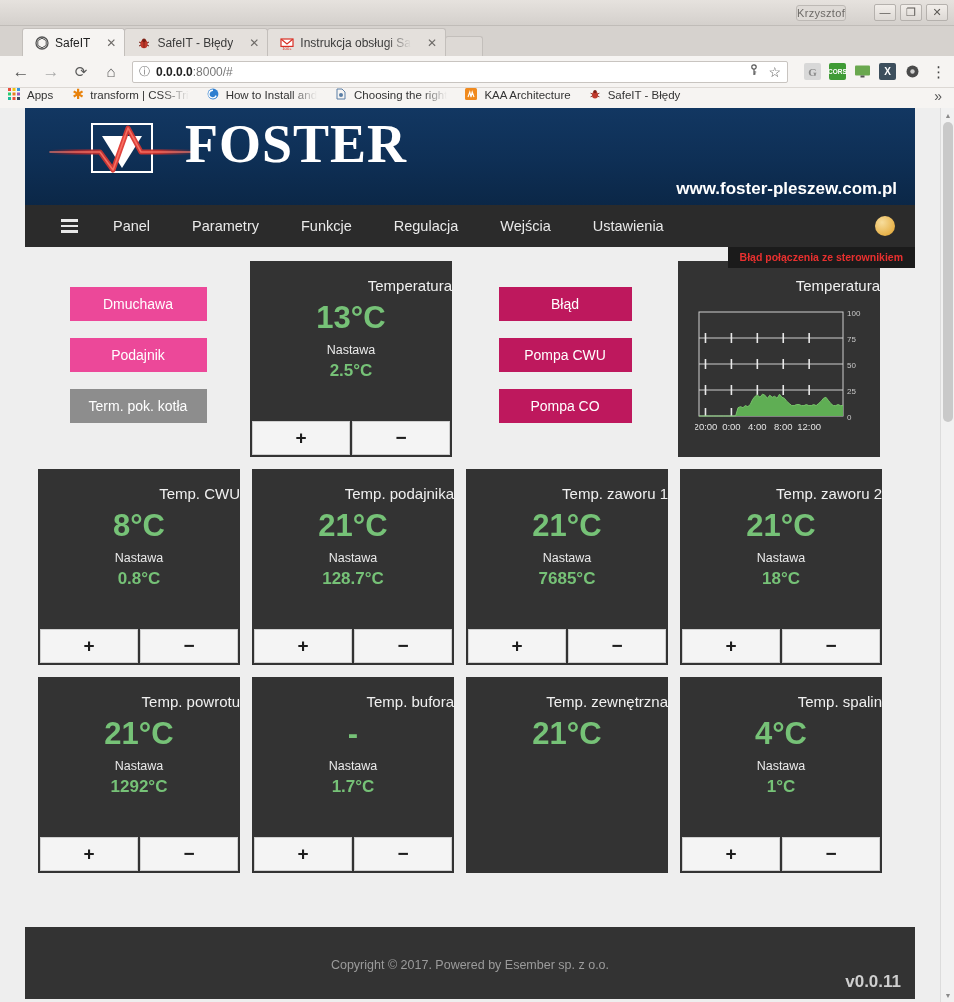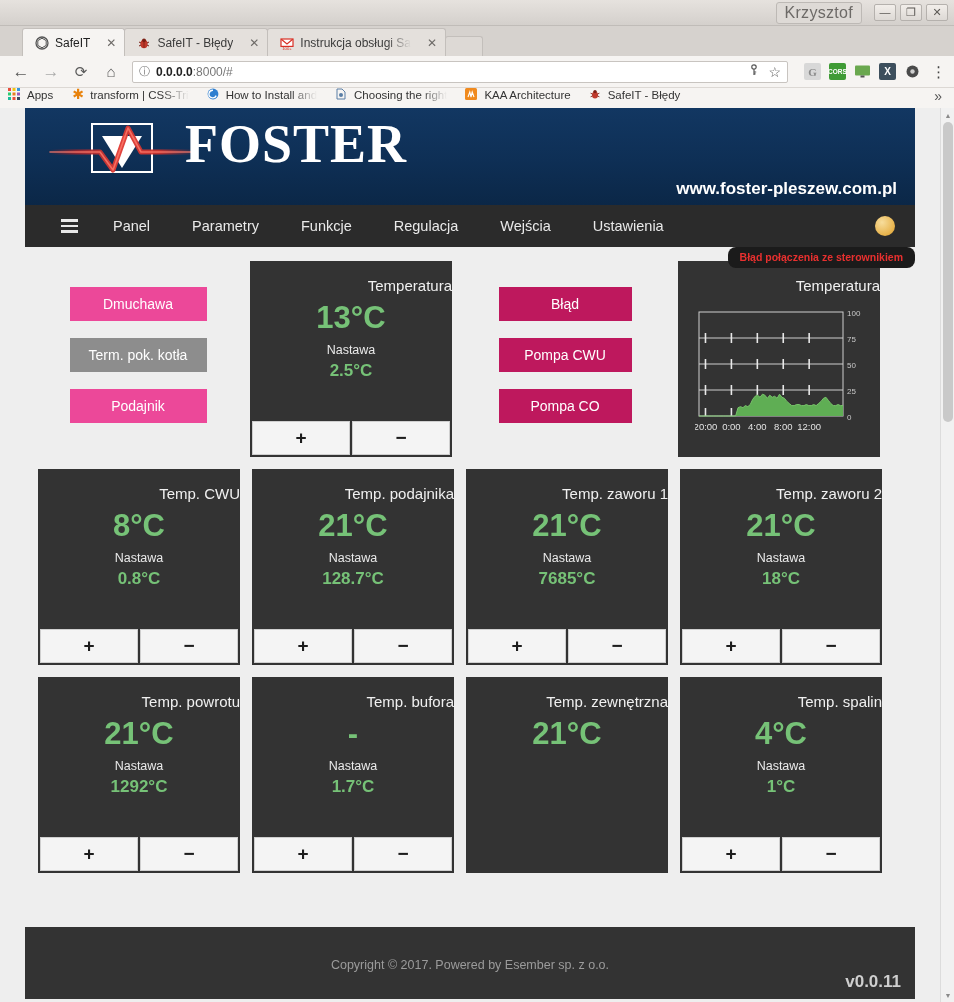--- a/index.html
+++ b/index.html
@@ -12,23 +12,23 @@
 
   
   .window { width: 954px; height: 1002px; position: relative; background: #d8d4d0; }
 
   .titlebar {
     height: 26px; background: linear-gradient(#e6e2de,#d4d0cc);
     display: flex; align-items: center; justify-content: flex-end;
     padding-right: 6px; border-bottom: 1px solid #c0bcb8;
   }
   .user-chip {
-    font-size: 16px; color: #6d6a67; padding: 1px 8px;
+    font-size: 11px; color: #6d6a67; padding: 1px 0;
     border: 1px solid #bdb9b5; border-radius: 3px; background: #dedad6;
-    margin-right: 8px; letter-spacing: .3px;
+    margin-right: 24px; letter-spacing: .3px;
   }
   .wbtn {
     width: 22px; height: 17px; margin-left: 4px;
     border: 1px solid #b5b1ad; border-radius: 2px;
     background: linear-gradient(#f2eeea,#ddd9d5);
     display: flex; align-items: center; justify-content: center;
     font-size: 11px; color: #5c5955; line-height: 1;
   }
 
   
@@ -114,21 +114,21 @@
   .hamburger { display: flex; flex-direction: column; gap: 3px; padding: 6px 14px 6px 22px; }
   .hamburger span { display: block; width: 17px; height: 2.5px; background: #e8e8e8; }
   .navlink { color: #e9e9e9; font-size: 14.5px; padding: 0 21px; text-decoration: none; }
   .status-dot {
     position: absolute; right: 20px; top: 11px; width: 20px; height: 20px;
     border-radius: 50%; background: radial-gradient(circle at 35% 32%, #f7dd9c, #e7b24a 70%, #c9912c);
   }
   .err-toast {
     position: absolute; right: 0; top: 42px; background: #1b1b1b;
     color: #e8302f; font-size: 10.5px; font-weight: bold;
-    padding: 4px 12px 5px 12px; white-space: nowrap; border-radius: 8px;
+    padding: 4px 12px 5px 12px; white-space: nowrap;
   }
 
   
   .board { margin: 0 25px; padding: 8px 7px 0 7px; }
   .row { display: flex; align-items: flex-start; }
   .col { padding: 6px; }
 
   .pillbtn {
     display: block; width: 137px; margin: 0 auto 17px auto;
     padding: 9px 0; text-align: center; font-size: 14px;
@@ -356,22 +356,22 @@
           <div class="err-toast">Błąd połączenia ze sterownikiem</div>
         </div>
       </div>
 
       <div class="board">
 
         <div class="row">
 
           <div class="col" style="width:212px;padding-top:32px">
             <button class="pillbtn pill-green">Dmuchawa</button>
+            <button class="pillbtn pill-green">Podajnik</button>
             <button class="pillbtn pill-grey">Term. pok. kotła</button>
-            <button class="pillbtn pill-green">Podajnik</button>
           </div>
 
           <div class="col" style="width:214px">
             <div class="tile" style="height:196px">
               <div class="tile-title">Temperatura</div>
               <div class="tile-value">13°C</div>
               <div class="tile-setlabel">Nastawa</div>
               <div class="tile-setvalue">2.5°C</div>
               <div class="tile-spacer"></div>
               <div class="tile-btns">

